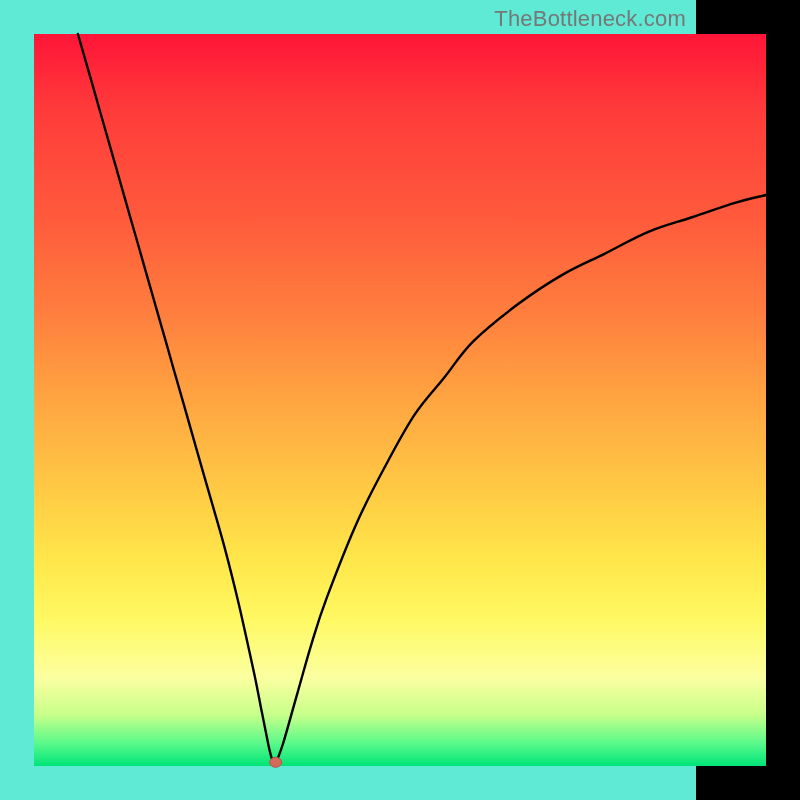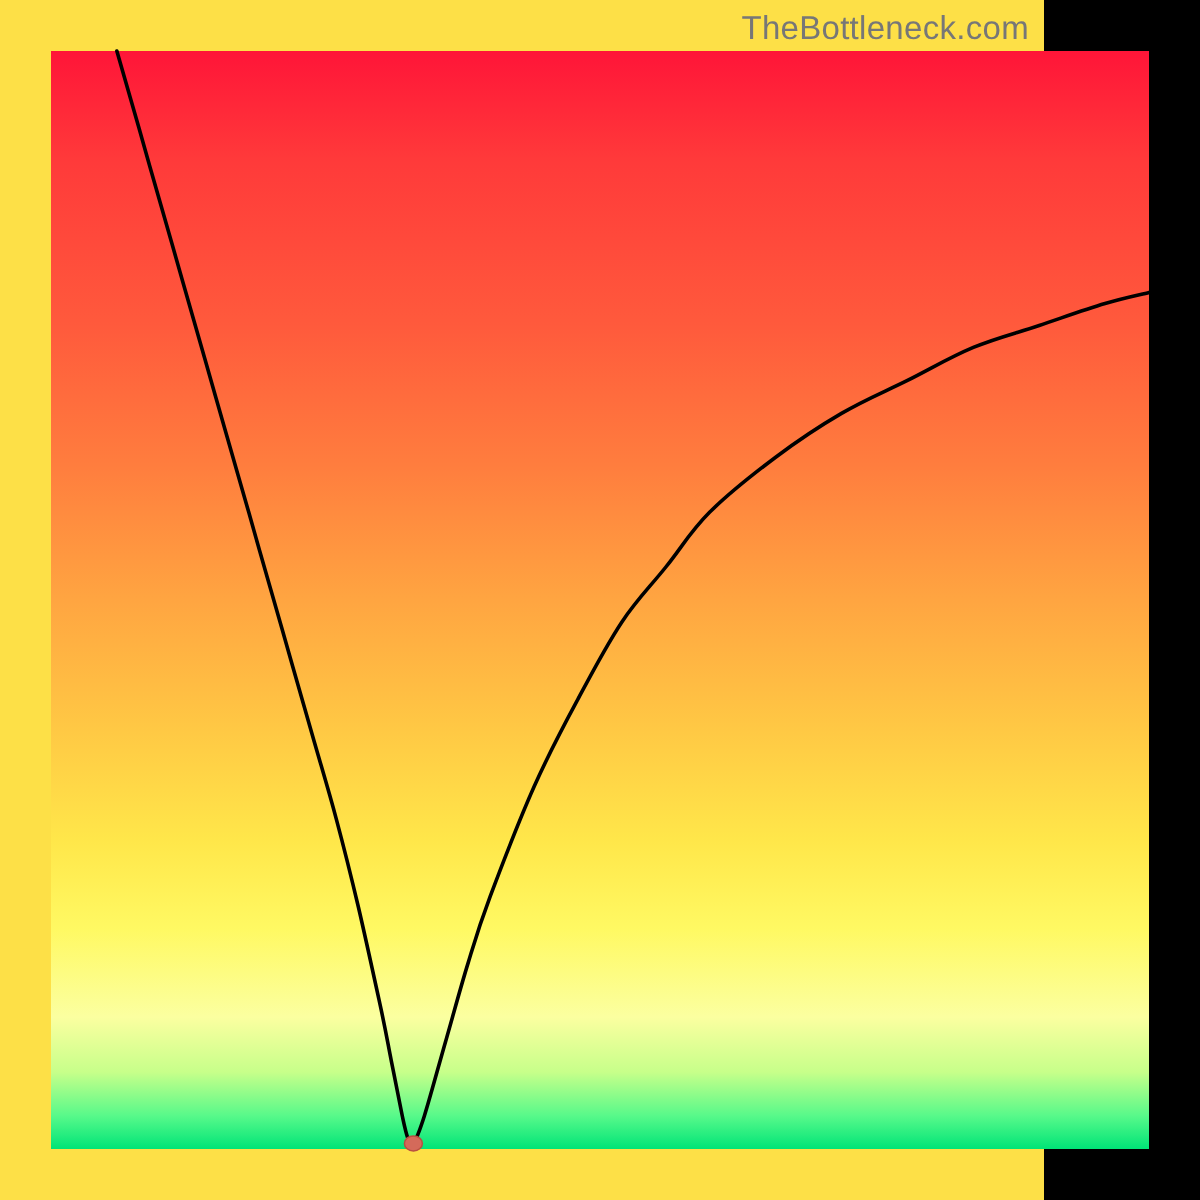--- a/index.html
+++ b/index.html
@@ -10,21 +10,21 @@
     background: #000;
     overflow: hidden;
     font-family: Arial, Helvetica, sans-serif;
   }
   .frame {
     position: absolute;
     left: 0;
     top: 0;
     width: 696px;
     height: 800px;
-    background: #fde047;
+    background: #5eead4;
   }
   .plot-area {
     position: absolute;
     left: 34px;
     top: 34px;
     width: 732px;
     height: 732px;
     
     background: linear-gradient(to bottom,
       #ff1538 0%,

